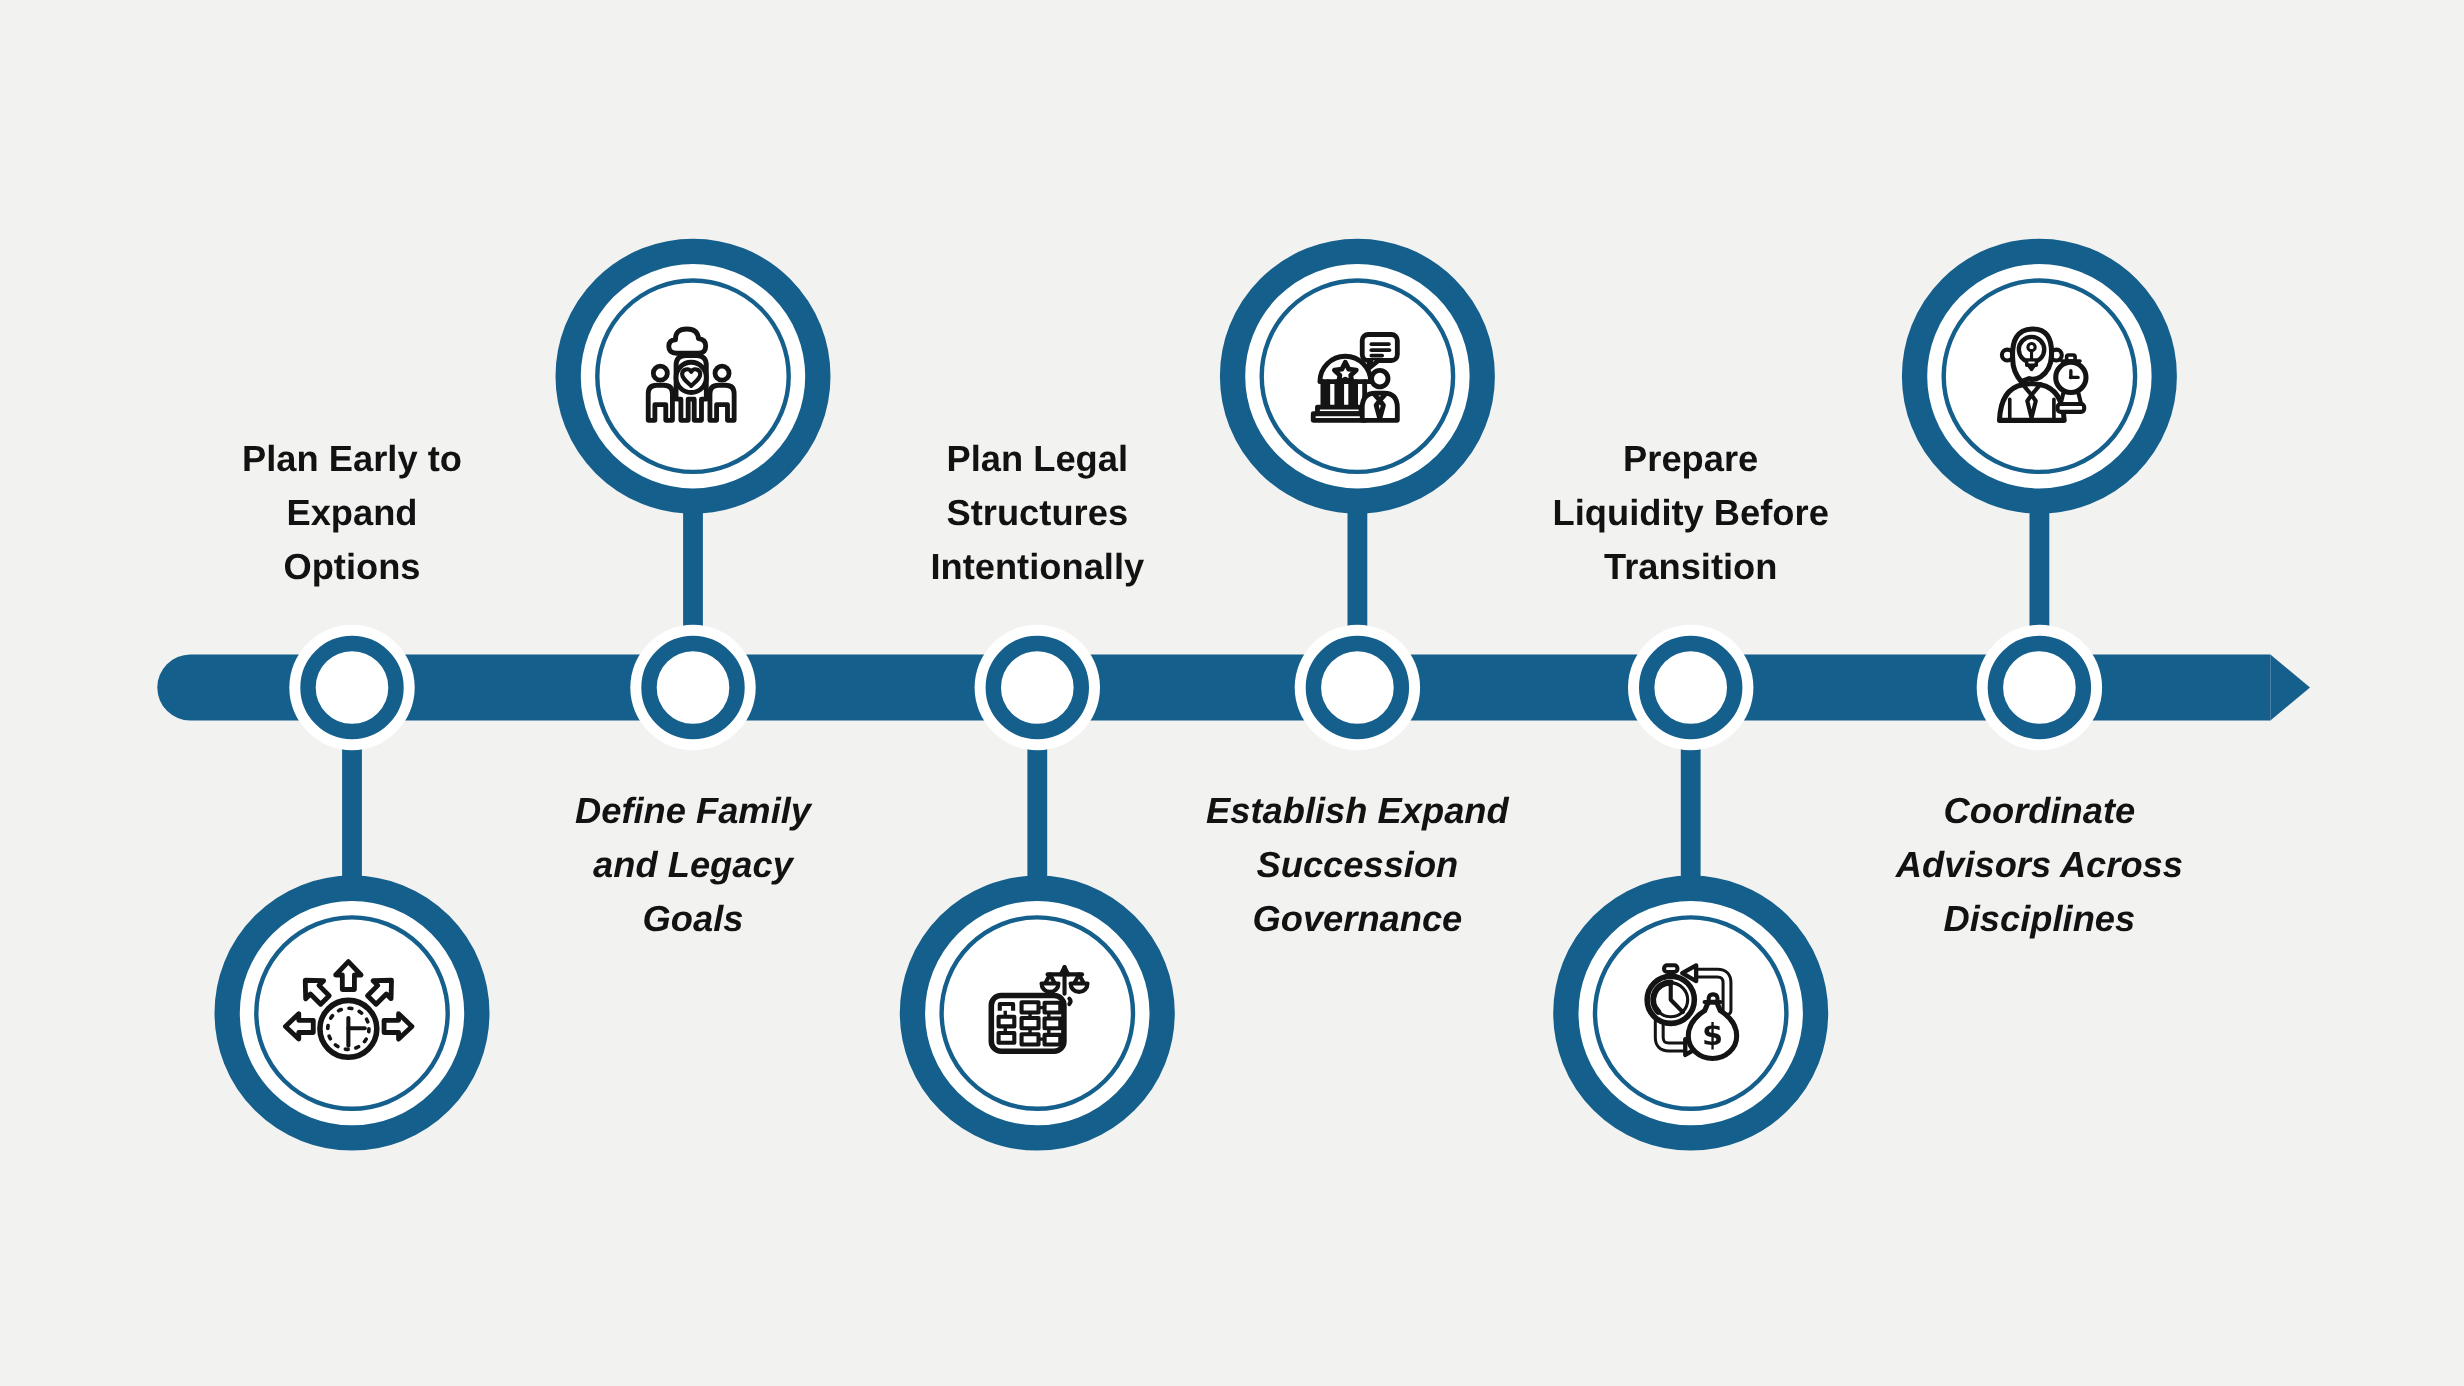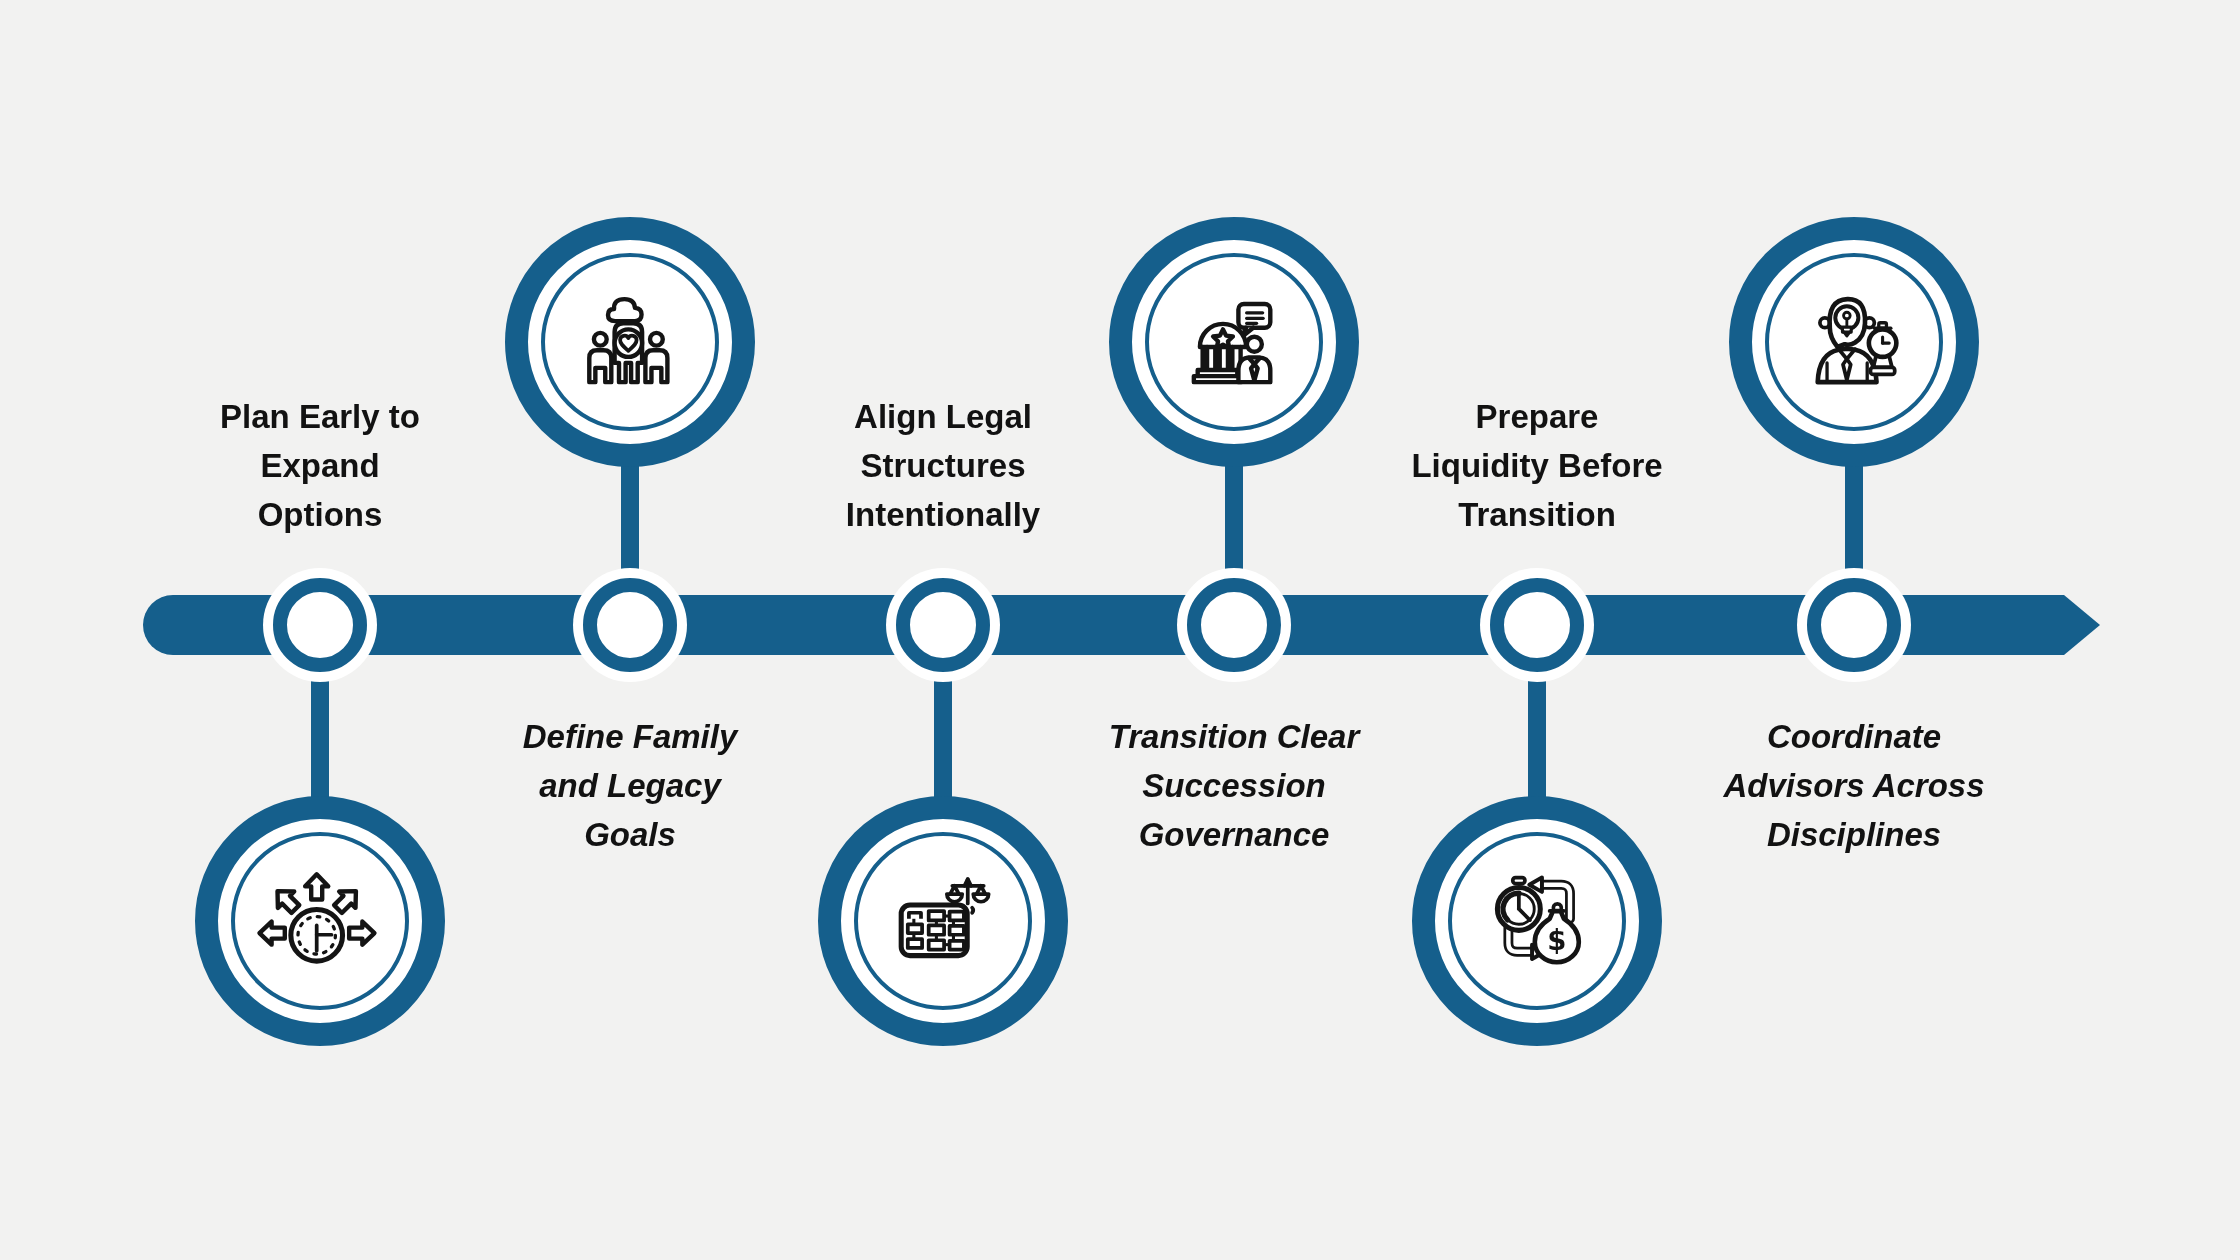--- a/index.html
+++ b/index.html
@@ -119,21 +119,21 @@
               <circle cx="84" cy="57.5" r="5.8"></circle>
               <path d="M74,96.5 V74.5 Q74,67.5 81,67.5 H87 Q94,67.5 94,74.5 V96.5 H88.5 V83.5 H79.5 V96.5 Z"></path>
             </g>
           </svg>
         </div>
     </div>
   </div>
 
   <div class="step icon-below" style="--x:943px">
     <div class="connector"></div>
-    <div class="label">Align Legal
+    <div class="label">Plan Legal
 Structures
 Intentionally</div>
     <div class="node">
         <div class="node-ring"></div>
       </div>
     <div class="big">
       <div class="icon-holder">
           <svg viewBox="0 0 120 120">
             <g fill="none" stroke="#141414" stroke-width="3.4" stroke-linecap="round" stroke-linejoin="round">
               <path d="M68.5,28 H97"></path>
@@ -164,21 +164,21 @@
               <rect x="66" y="64.5" width="13" height="8"></rect>
               <rect x="66" y="78" width="13" height="8"></rect>
             </g>
           </svg>
         </div>
     </div>
   </div>
 
   <div class="step icon-above" style="--x:1234px">
     <div class="connector"></div>
-    <div class="label">Transition Clear
+    <div class="label">Establish Expand
 Succession
 Governance</div>
     <div class="node">
         <div class="node-ring"></div>
       </div>
     <div class="big">
       <div class="icon-holder">
           <svg viewBox="0 0 120 120">
             <g fill="#fff" stroke="#141414" stroke-width="4" stroke-linecap="round" stroke-linejoin="round">
               <rect x="64" y="25.5" width="29" height="21.5" rx="5"></rect>

